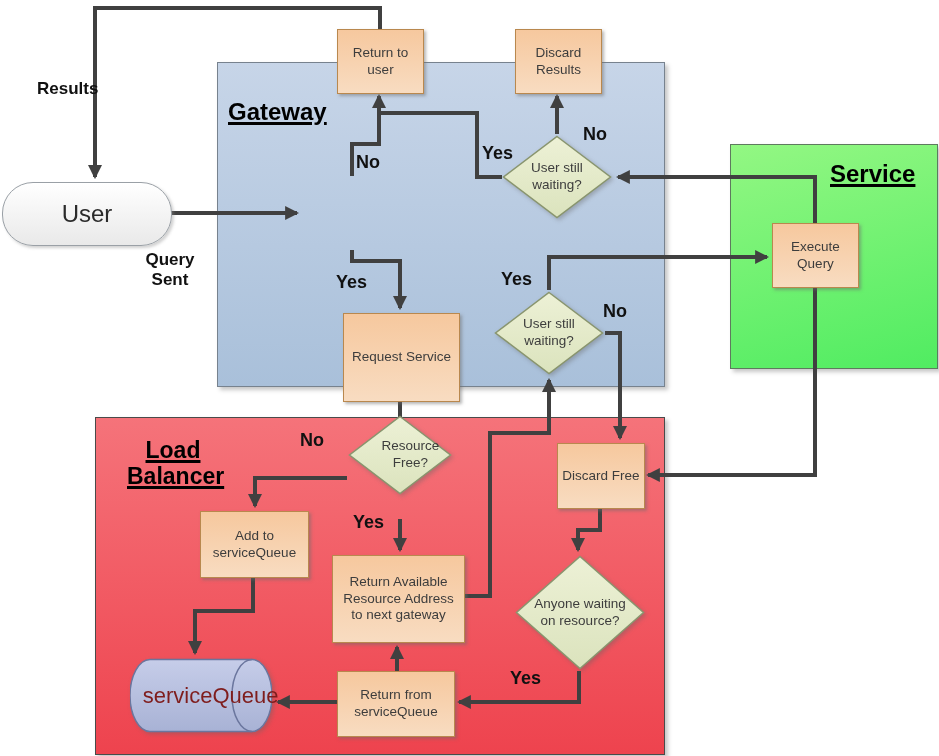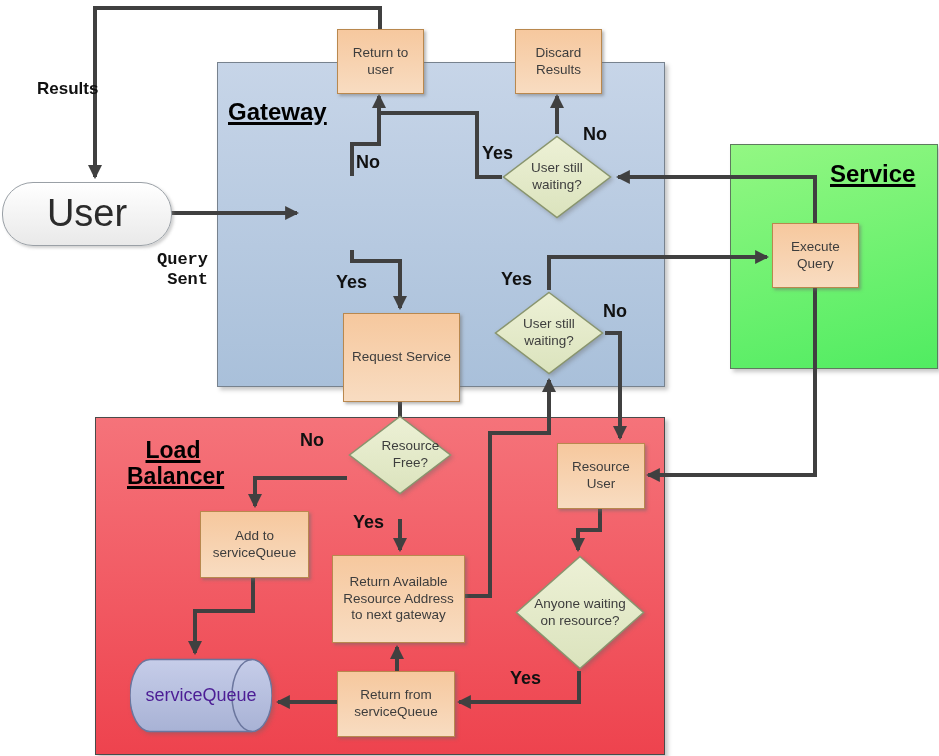--- a/index.html
+++ b/index.html
@@ -29,26 +29,26 @@
           font-size:13.5px;line-height:1.25;}
   .process{background:linear-gradient(180deg,#f6c89e 0%,#f8dcc1 100%);
            border:1.5px solid #b9884e;box-shadow:2px 2px 3px rgba(110,110,110,.5);}
   .process .nlabel{width:94%;}
   .decision svg,.datastore svg{position:absolute;left:0;top:0;width:100%;height:100%;
            filter:drop-shadow(2px 2px 2px rgba(100,100,100,.4));}
   .decision .nlabel{width:80%;}
   .terminator{background:linear-gradient(180deg,#ffffff 0%,#e9e9e9 100%);
            border:1.5px solid #9aa0a6;border-radius:31px;
            box-shadow:2px 2px 3px rgba(140,140,140,.4);}
-  .terminator .nlabel{font-size:38px;color:#2b2b2b;text-align:center;}
-  .datastore .nlabel{font-size:18px;color:#4c1d95;width:82%;}
+  .terminator .nlabel{font-size:24px;color:#2b2b2b;text-align:center;}
+  .datastore .nlabel{font-size:22px;color:#7f1d1d;width:82%;}
 
   .edge-label{position:absolute;font-weight:bold;color:#111;font-size:18px;line-height:1.15;}
   .edge-label.small{font-size:17px;}
-  .center{text-align:right;font-family:Liberation Mono, monospace;}
+  .center{text-align:center;}
 </style>
 </head>
 <body>
 
 <div id="stage">
 
   <div class="region" id="region-gateway">
     <div class="region-label">Gateway</div>
   </div>
   <div class="region" id="region-service">
@@ -137,21 +137,21 @@
 
   <div class="node process" style="left:200px;top:511px;width:107px;height:65px;">
     <div class="nlabel">Add to serviceQueue</div>
   </div>
 
   <div class="node process" style="left:332px;top:555px;width:131px;height:86px;">
     <div class="nlabel">Return Available Resource Address to next gateway</div>
   </div>
 
   <div class="node process" style="left:557px;top:443px;width:86px;height:64px;">
-    <div class="nlabel">Resource User</div>
+    <div class="nlabel">Discard Free</div>
   </div>
 
   <div class="node decision" style="left:515px;top:555px;width:130px;height:115px;">
     <svg viewBox="0 0 130 115">
       <polygon points="65,1.5 128.5,57.5 65,113.5 1.5,57.5" fill="url(#diamondGrad)" stroke="#89956e" stroke-width="1.5"></polygon>
     </svg>
     <div class="nlabel">Anyone waiting on resource?</div>
   </div>
 
   <div class="node process" style="left:337px;top:671px;width:116px;height:64px;">

